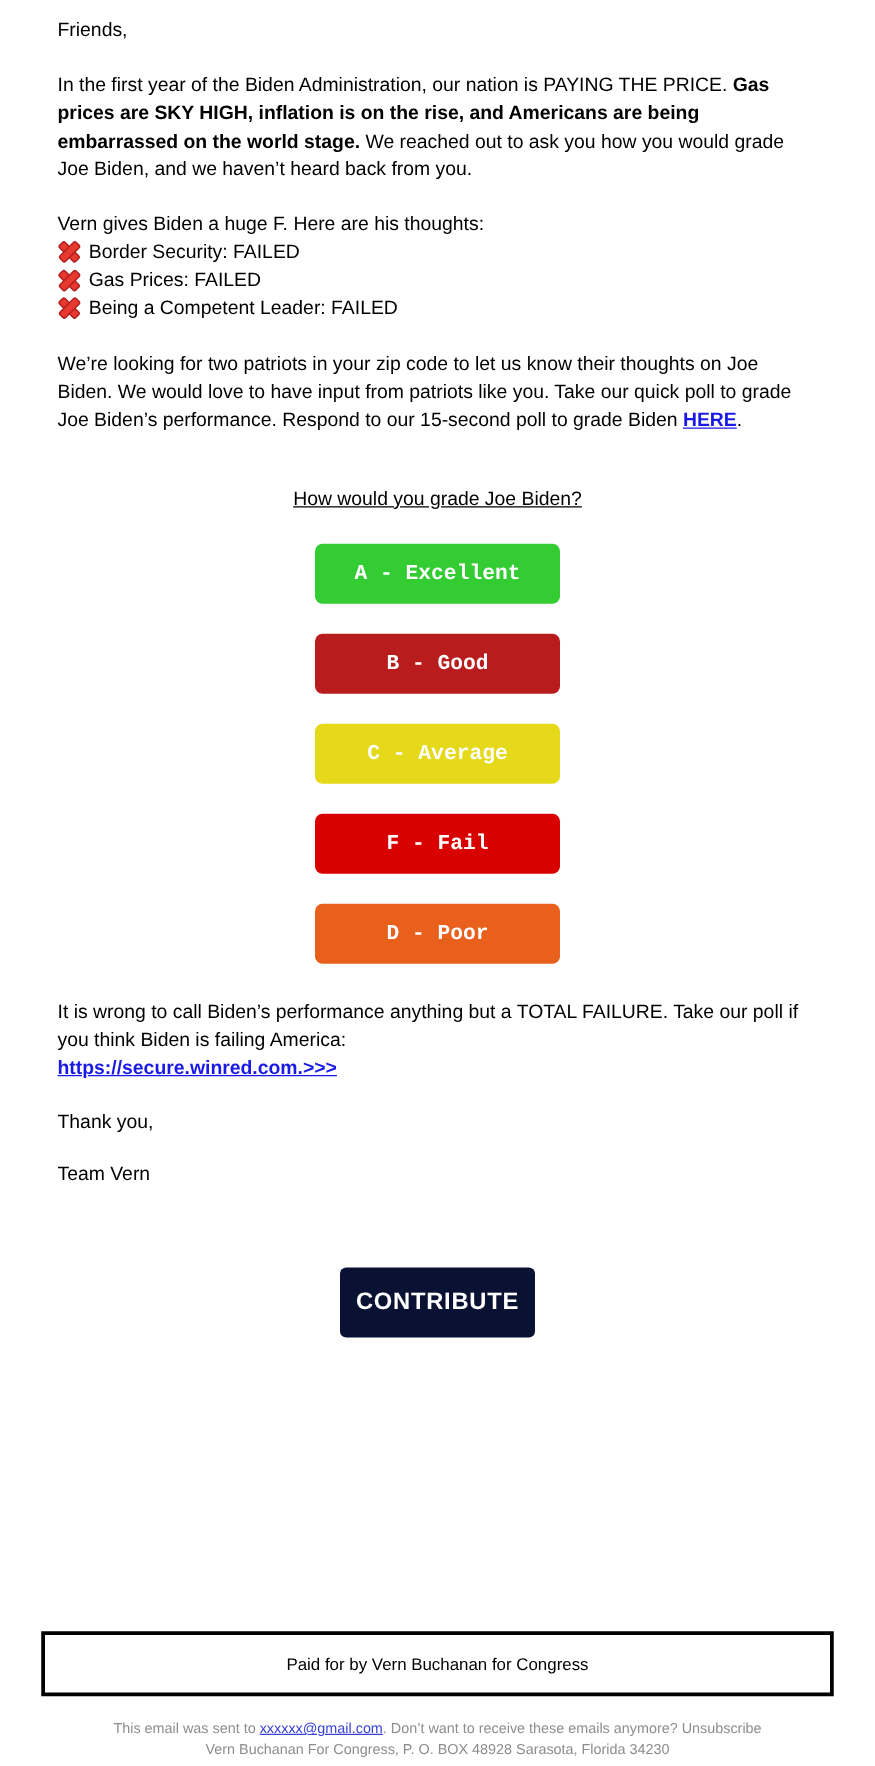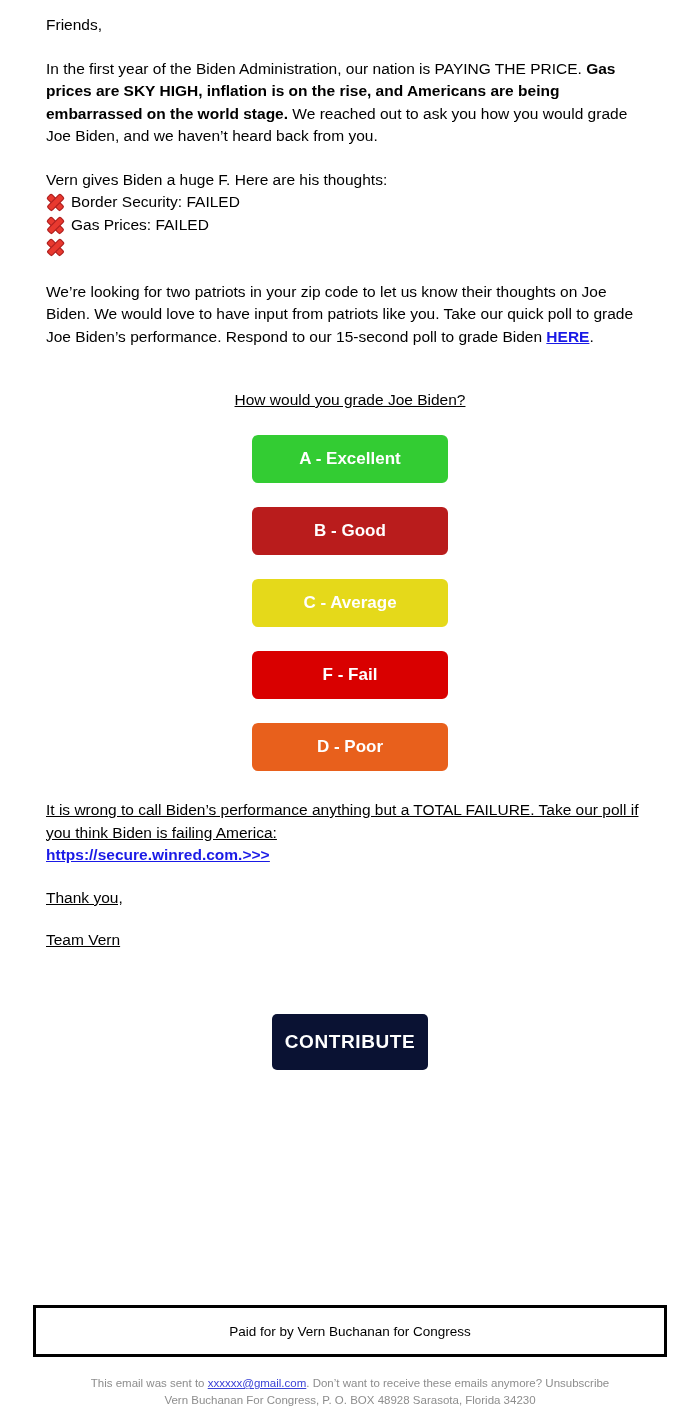--- a/index.html
+++ b/index.html
@@ -90,27 +90,27 @@
   }
   .grade-btn {
     display: flex;
     align-items: center;
     justify-content: center;
     width: 196px;
     height: 48px;
     border: none;
     border-radius: 6px;
     color: #ffffff;
-    font-family: Liberation Sans, sans-serif;
+    font-family: Liberation Mono, monospace;
     font-size: 17px;
     font-weight: bold;
     cursor: pointer;
     padding: 0;
   }
-  .post-buttons { padding-top: 2px; text-decoration: underline; }
+  .post-buttons { padding-top: 2px; }
   .thanks { margin: 0 0 20px 0; font-size: 15.5px; line-height: 22.5px;}
   .signoff { margin: 0; font-size: 15.5px; line-height: 22.5px;}
   .contribute-wrap {
     display: flex;
     justify-content: center;
     padding-top: 62px;
   }
   .contribute-btn {
     width: 156px;
     height: 56px;
@@ -165,21 +165,21 @@
 
     <p class="para">Friends,</p>
 
     <p class="para"><span>In the first year of the Biden Administration, our nation is PAYING THE PRICE. </span><span class="bold">Gas prices are SKY HIGH, inflation is on the rise, and Americans are being embarrassed on the world stage.</span><span> We reached out to ask you how you would grade Joe Biden, and we haven’t heard back from you.</span></p>
 
     <p class="para tight">Vern gives Biden a huge F. Here are his thoughts:</p>
 
     <ul class="fail-list">
       <li><span class="xmark"><span class="a"></span><span class="b"></span></span><span>Border Security: FAILED</span></li>
       <li><span class="xmark"><span class="a"></span><span class="b"></span></span><span>Gas Prices: FAILED</span></li>
-      <li><span class="xmark"><span class="a"></span><span class="b"></span></span></li>
+      <li><span class="xmark"><span class="a"></span><span class="b"></span></span><span>Being a Competent Leader: FAILED</span></li>
     </ul>
 
     <p class="para"><span>We’re looking for two patriots in your zip code to let us know their thoughts on Joe Biden. We would love to have input from patriots like you. Take our quick poll to grade Joe Biden’s performance. Respond to our 15-second poll to grade Biden </span><a class="inline-link" href="#">HERE</a><span>.</span></p>
 
     <p class="grade-question">How would you grade Joe Biden?</p>
 
     <div class="grade-buttons">
       <button class="grade-btn" style="background:#33cc33">A - Excellent</button>
       <button class="grade-btn" style="background:#b91c1c">B - Good</button>
       <button class="grade-btn" style="background:#e5d91a">C - Average</button>

